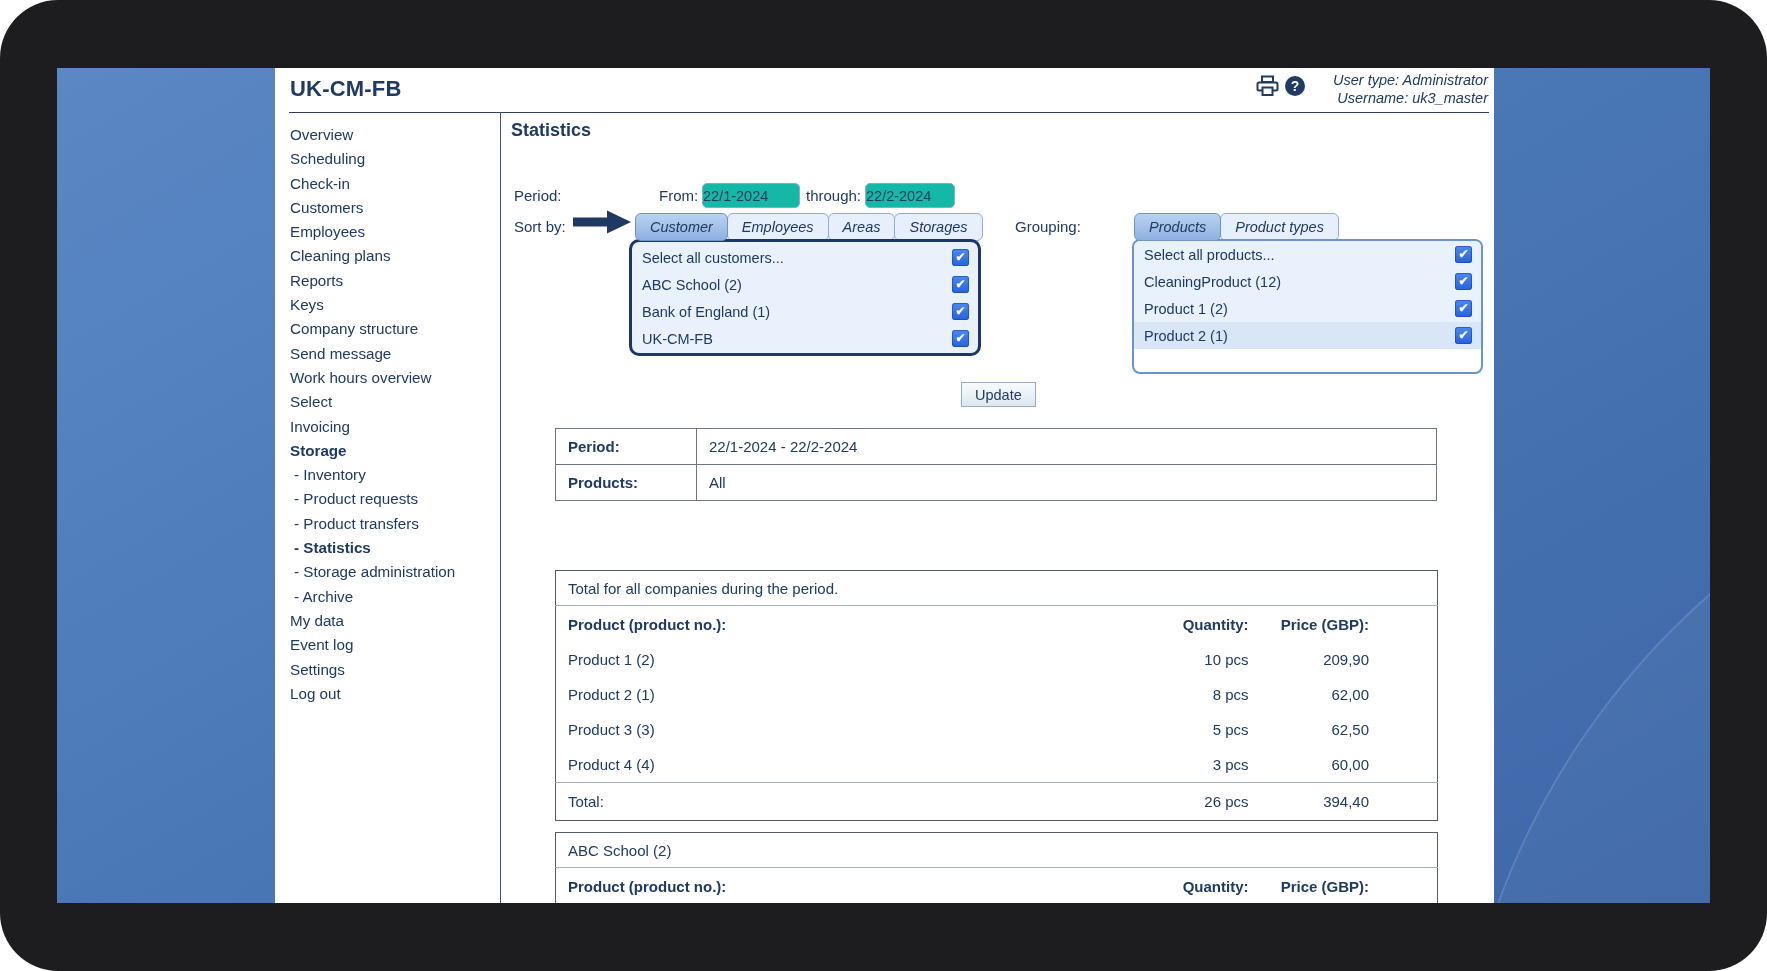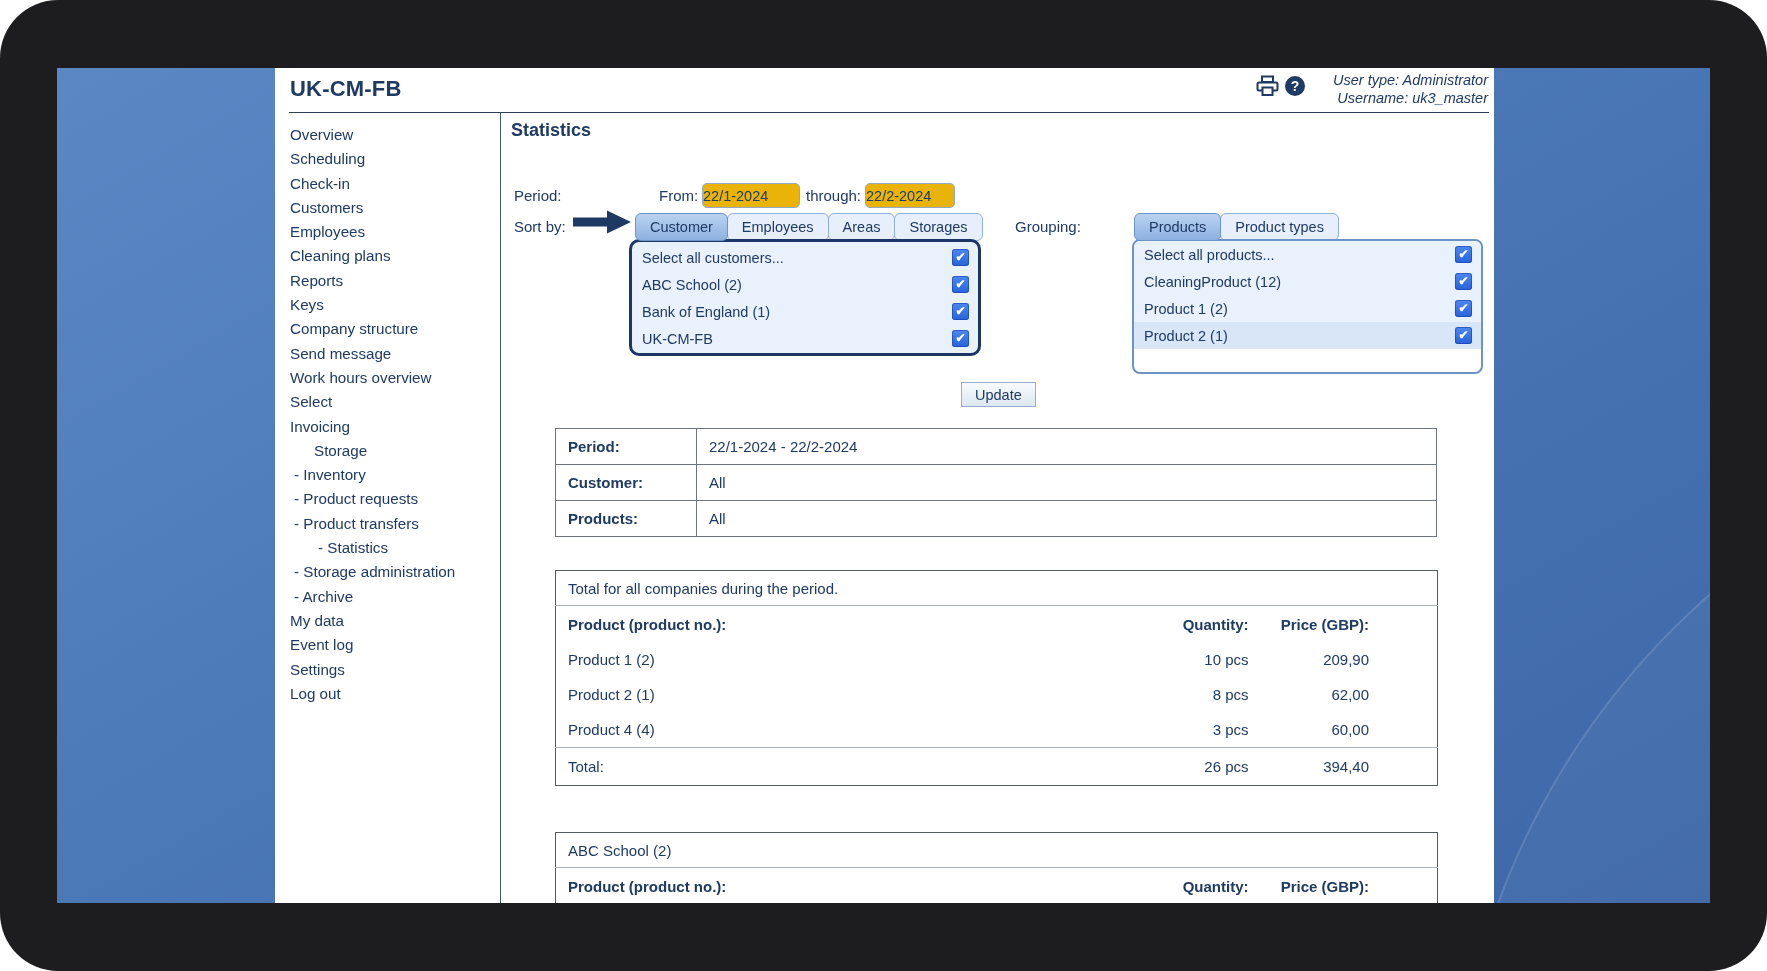--- a/index.html
+++ b/index.html
@@ -19,39 +19,39 @@
   .hline{position:absolute;left:14px;right:5px;top:44px;border-top:1.5px solid #2c3e58;}
   .print-btn{position:absolute;left:981px;top:7px;width:23px;height:22px;cursor:pointer;background:none;border:none;padding:0;}
   .help-btn{position:absolute;left:1010px;top:8px;width:20px;height:20px;border-radius:50%;background:#1f3a63;color:#fff;
             font-weight:bold;font-size:14px;text-align:center;line-height:20px;cursor:pointer;border:none;padding:0;}
   .user-info{position:absolute;right:6px;top:3px;text-align:right;font-style:italic;font-size:14.5px;line-height:18px;}
 
   
   .sidebar{position:absolute;left:0;top:44px;width:225px;height:791px;padding-top:11px;box-sizing:border-box;overflow:hidden;}
   .side-item{padding-left:15px;font-size:15.2px;line-height:24.3px;cursor:pointer;white-space:nowrap;}
   .side-item.sub{padding-left:19px;}
-  .side-item.bold{font-weight:normal;margin-left:24px;}
+  .side-item.bold{font-weight:bold;}
   .vdivider{position:absolute;left:225px;top:44px;height:791px;width:0;border-left:1.5px solid #44536b;}
 
   
   .main{position:absolute;left:226px;top:44px;width:993px;height:791px;overflow:hidden;}
   .page-title{position:absolute;left:10px;top:8px;font-size:18px;font-weight:bold;}
   .lab{position:absolute;font-size:15px;white-space:nowrap;}
   #period-label{left:13px;top:75px;}
   #from-label{left:158px;top:75px;}
   #through-label{left:305px;top:75px;}
   #sortby-label{left:13px;top:106px;}
   #grouping-label{left:514px;top:106px;}
   input.date{position:absolute;height:25px;border:1px solid #8fa9c9;border-radius:5px;box-sizing:border-box;
-             font:14.5px "Liberation Sans",sans-serif;color:#1f3a63;padding:0 0;background:#eab308;}
+             font:14.5px "Liberation Sans",sans-serif;color:#1f3a63;padding:0 0;background:#14b8a6;}
   #from-input{left:201px;top:71px;width:98px;}
   #through-input{left:364px;top:71px;width:90px;}
   .arrow-ico{position:absolute;left:72px;top:97px;}
 
-  .tabbar{position:absolute;display:flex;}
+  .tabbar{position:absolute;display:flex;font-style:italic;}
   #sort-tabs{left:134px;top:101px;}
   #group-tabs{left:633px;top:101px;}
   .tab{height:26px;line-height:26px;padding:0 14px;font-size:14.5px;background:#e6effb;border:1px solid #8fb0d8;
        border-radius:6px;margin-right:-1px;color:#1f3a63;cursor:pointer;white-space:nowrap;}
   .tab.selected{background:linear-gradient(#bad2f1,#8db1e1);border-color:#6d94c6;position:relative;z-index:2;}
 
   .customer-box{position:absolute;left:128px;top:127px;width:352px;height:117px;background:#e9f1fd;border:3px solid #1c3766;
                 border-radius:10px;box-sizing:border-box;overflow:hidden;padding-top:2px;}
   .product-box{position:absolute;left:631px;top:127px;width:351px;height:135px;background:#fff;border:2px solid #6b93c6;
                border-radius:8px;box-sizing:border-box;overflow:hidden;}
@@ -209,24 +209,20 @@
 
         <button class="update-btn">Update</button>
 
         <table class="summary-table">
           <tbody id="summary-body">
               <tr>
                 <td class="lbl">Period:</td>
                 <td>22/1-2024 - 22/2-2024</td>
               </tr>
               <tr>
-                <td class="lbl">Customer:</td>
-                <td>All</td>
-              </tr>
-              <tr>
                 <td class="lbl">Products:</td>
                 <td>All</td>
               </tr>
             </tbody>
         </table>
 
         <table class="data-table" id="totals-table">
           <colgroup>
               <col style="width:525px">
               <col style="width:180px">
@@ -247,20 +243,25 @@
                 <td>Product 1 (2)</td>
                 <td class="num">10 pcs</td>
                 <td class="price">209,90</td>
               </tr>
               <tr class="body-row">
                 <td>Product 2 (1)</td>
                 <td class="num">8 pcs</td>
                 <td class="price">62,00</td>
               </tr>
               <tr class="body-row">
+                <td>Product 3 (3)</td>
+                <td class="num">5 pcs</td>
+                <td class="price">62,50</td>
+              </tr>
+              <tr class="body-row">
                 <td>Product 4 (4)</td>
                 <td class="num">3 pcs</td>
                 <td class="price">60,00</td>
               </tr>
             </tbody>
           <tbody>
             <tr class="total-row" id="totals-total-row">
                 <td>Total:</td>
                 <td class="num">26 pcs</td>
                 <td class="price">394,40</td>

